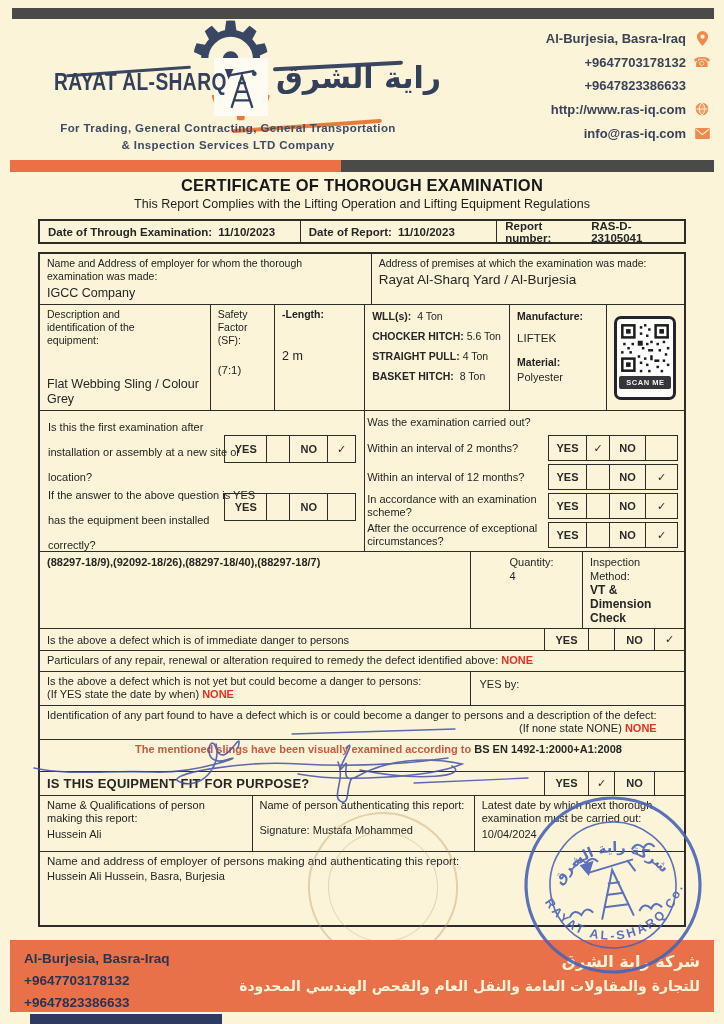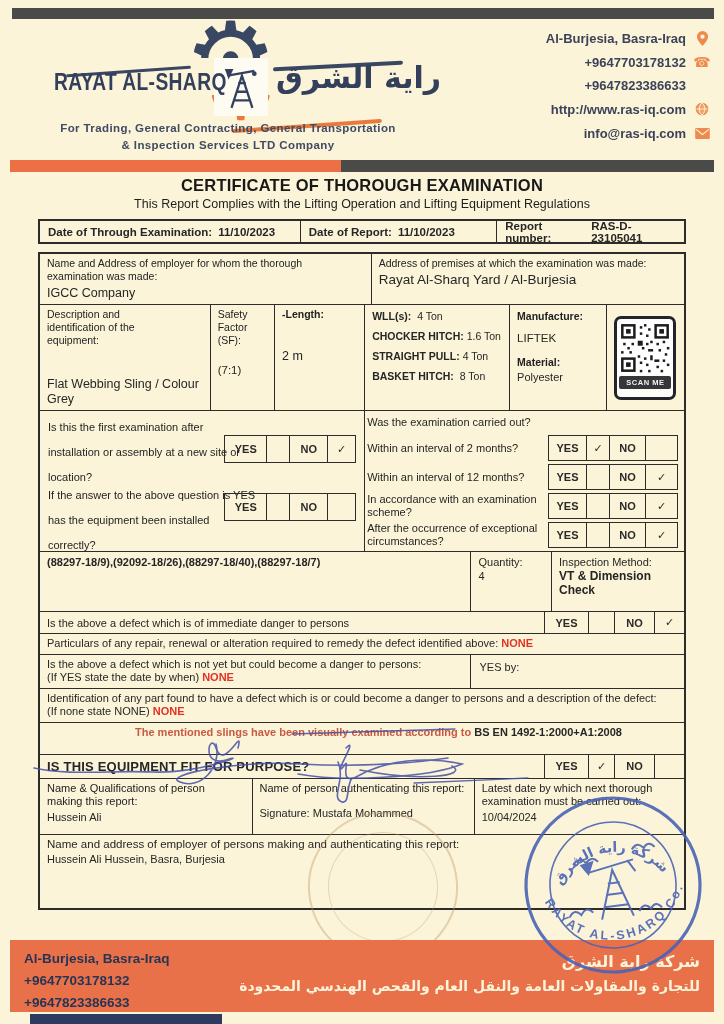--- a/index.html
+++ b/index.html
@@ -86,38 +86,38 @@
   .yn.c1w { width:42px; } .yn.m1w { width:23px; } .yn.c2w { width:38px; } .yn.m2w { width:27px; }
   .g-abs { position:absolute; right:8px; }
   .qr-row { display:flex; align-items:center; margin:0 6px 3px 2px; }
   .qr-row .qt { flex:1; font-size:11px; line-height:13px; color:#1f1f1f; padding-right:4px; }
   .qr-row .yn-grid { height:26px; flex:0 0 130px; }
   .qr-row .yn.c1w { width:38px; } .qr-row .yn.m1w { width:23px; } .qr-row .yn.c2w { width:36px; } .qr-row .yn.m2w { width:100%; flex:1; }
   .carried-heading { font-size:11px; font-weight:normal; margin:5px 6px 7px 2px; }
 
   .r-d { min-height:60px; }
   .r-d .cd1 { flex:0 0 67%; }
-  .r-d .cd2 { flex:0 0 12.5%; }
+  .r-d .cd2 { flex:0 0 12.5%;margin-left:31px; }
   .r-d .cd3 { flex:1; }
   .serial-lbl { font-size:11px; line-height:14px; }
   .serial-val { font-size:11px; font-weight:bold; line-height:14px; }
 
   .r-e { min-height:22px; align-items:stretch; }
   .r-e .ce1 { flex:1; font-size:11px; display:flex; align-items:center; }
   .yn-inline { display:flex; }
   .yn-inline .yn { border-right:none; border-left:1.5px solid #2d2c2a; }
   .yn-inline .yn.c1w { width:44px; } .yn-inline .yn.m1w { width:26px; } .yn-inline .yn.c2w { width:40px; } .yn-inline .yn.m2w { width:30px; }
 
   .r-f { min-height:30px; }
   .r-f .cf1 { flex:0 0 67%; }
   .r-f .cf2 { flex:1; font-size:11px; padding-top:6px; }
   .small-line { font-size:11px; line-height:13.5px; }
 
   .r-g { min-height:18px; }
-  .r-h { min-height:32px; }
+  .r-h { min-height:32px;text-align:right; }
   .r-i { min-height:32px; }
   .note-red { color:#c75a41; font-weight:bold; }
   .center-ind { padding-left:88px; }
 
   .r-j { min-height:24px; align-items:stretch; }
   .r-j .cj1 { flex:1; display:flex; align-items:center; font-size:13px; font-weight:bold; letter-spacing:.2px; }
 
   .r-k { min-height:56px; }
   .r-k .ck1 { flex:0 0 33%; }
   .r-k .ck2 { flex:0 0 34.5%; }
@@ -256,21 +256,21 @@
       <div class="cell cb2 br">
         <div class="lbl">Safety Factor (SF):</div>
         <div class="val" style="font-size:11.5px;margin-top:16px;">(7:1)</div>
       </div>
       <div class="cell cb3 br">
         <div class="lbl bold">-Length:</div>
         <div class="val" style="margin-top:28px;">2 m</div>
       </div>
       <div class="cell cb4 br" style="padding-top:5px;">
         <div class="wll-line"><b>WLL(s):</b>&nbsp;&nbsp;<span>4 Ton</span></div>
-        <div class="wll-line"><b>CHOCKER HITCH:</b> <span>1.6 Ton</span></div>
+        <div class="wll-line"><b>CHOCKER HITCH:</b> <span>5.6 Ton</span></div>
         <div class="wll-line"><b>STRAIGHT PULL:</b> <span>4 Ton</span></div>
         <div class="wll-line"><b>BASKET HITCH:</b>&nbsp; <span>8 Ton</span></div>
       </div>
       <div class="cell cb5 br" style="padding-top:5px;">
         <div class="lbl bold">Manufacture:</div>
         <div class="val" style="font-size:11.5px;margin:8px 0 10px;">LIFTEK</div>
         <div class="lbl bold">Material:</div>
         <div class="val" style="font-size:11px;margin-top:1px;">Polyester</div>
       </div>
       <div class="cell cb6">

